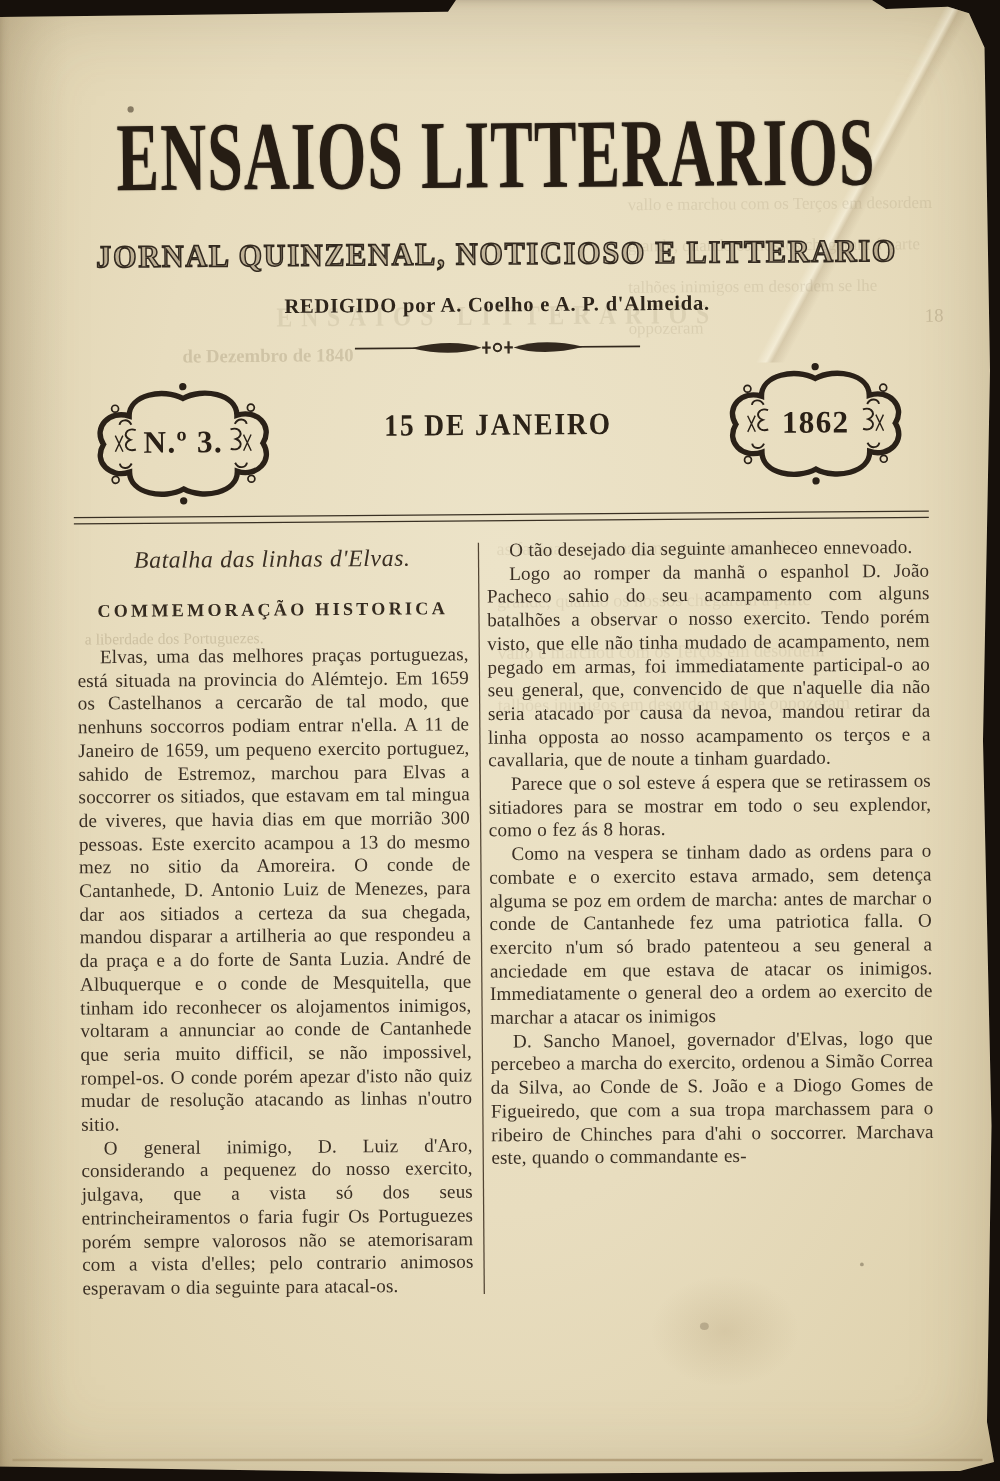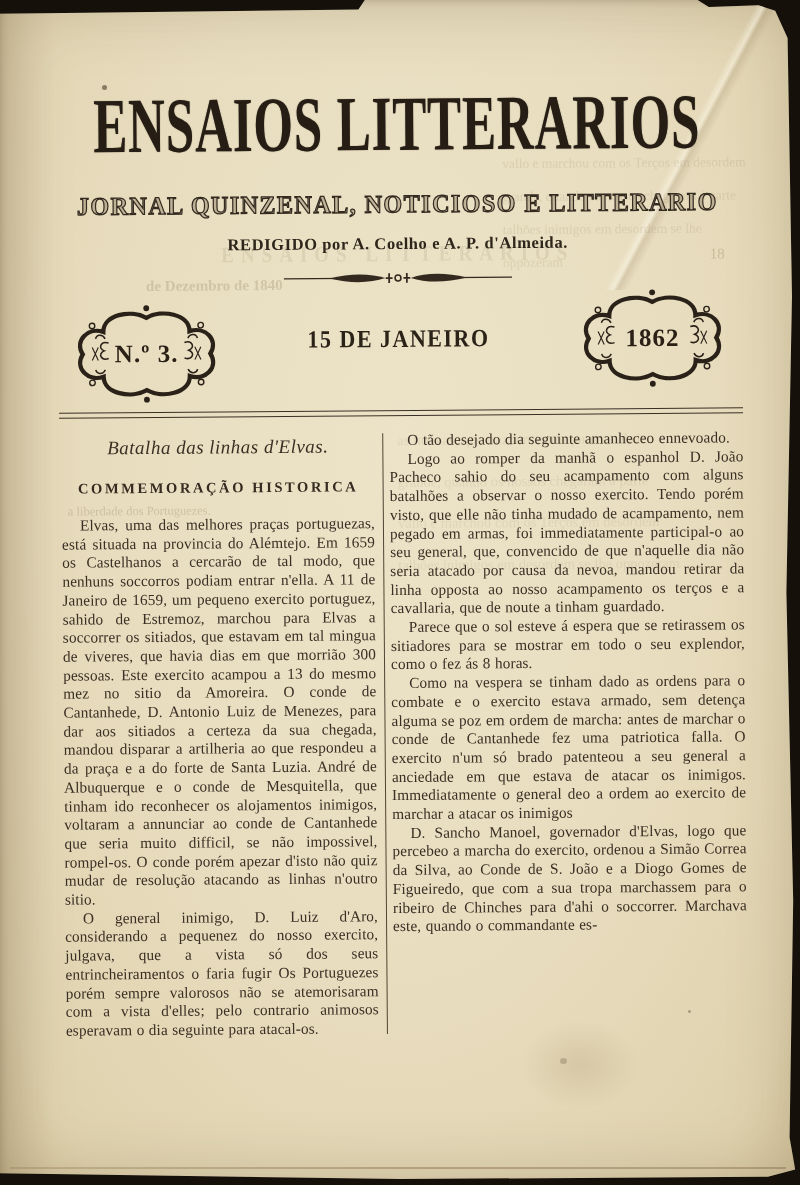--- a/index.html
+++ b/index.html
@@ -37,21 +37,21 @@
     position:absolute;inset:0;
     transform:rotate(-0.45deg);transform-origin:50% 45%;
     color:#3a2f24;
   }
   .layer-print{position:relative;z-index:2;}
 
   
   .ghost{position:absolute;z-index:1;color:#8d7e5e;pointer-events:none;white-space:nowrap;}
   .g-top{top:243px;left:0;right:0;text-align:center;font-weight:bold;font-size:19px;
     letter-spacing:7px;opacity:.15;transform:scaleY(1.15);}
-  .g-pagenum{top:248px;left:712px;font-size:15px;opacity:.33;text-align:center;}
+  .g-pagenum{top:248px;left:742px;font-size:15px;opacity:.33;text-align:center;}
   .g-left1{top:502px;left:68px;font-size:12.5px;opacity:.3;}
   .g-date{top:276px;left:148px;font-size:15px;font-weight:bold;opacity:.27;}
   .g-block{white-space:normal;}
   .g-hdr-right{top:148px;left:505px;width:250px;font-size:13.5px;line-height:33px;opacity:.17;}
   .g-col-right{top:420px;left:398px;width:340px;font-size:14.5px;line-height:41.5px;opacity:.13;}
   .g-block span{display:block;}
 
   
   .masthead{padding-top:90px;text-align:center;}
   .title{

